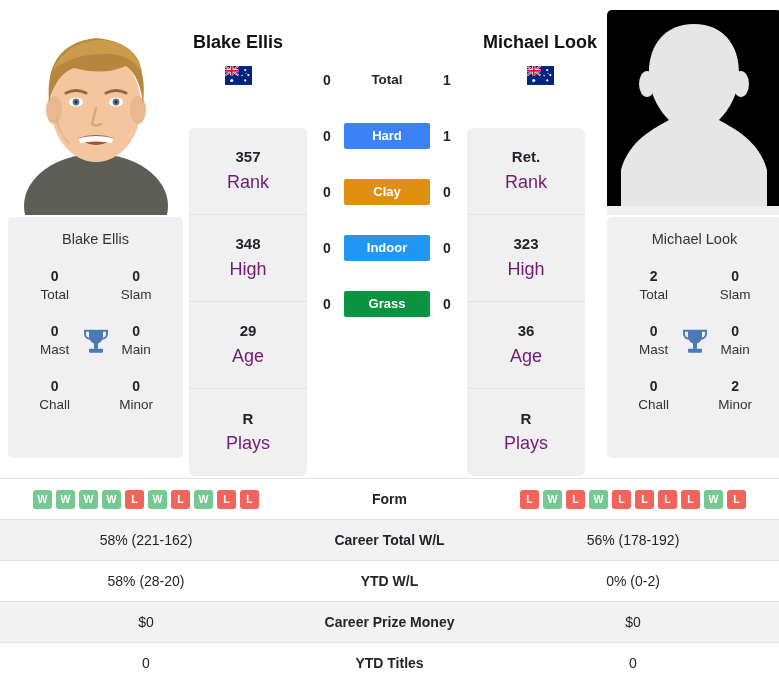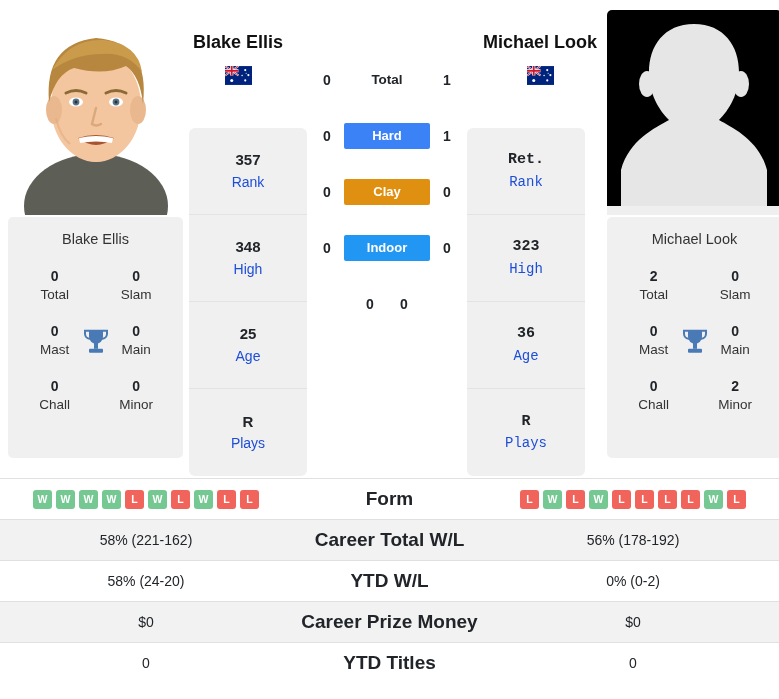--- a/index.html
+++ b/index.html
@@ -74,32 +74,32 @@
   
   .rank-col {
     width: 118px;
     flex: 0 0 118px;
     background: #f0f0f0;
     border-radius: 6px;
     margin-top: 118px;
     overflow: hidden;
   }
   .rank-col.left { margin-left: 6px; }
-  .rank-col.right { margin-right: 22px; font-family: Liberation Mono, monospace; }
+  .rank-col.right { margin-right: 22px; }
   .rc-cell {
     height: 87px;
     display: flex;
     flex-direction: column;
     align-items: center;
     justify-content: center;
     border-bottom: 1px solid #e3e3e3;
   }
   .rc-cell:last-child { border-bottom: none; }
   .rc-val { font-size: 15px; font-weight: bold; color: #212529; line-height: 1.5; }
-  .rc-lbl { font-size: 14px; color: #1d4ed8; line-height: 1.5; }
+  .rc-lbl { font-size: 18px; color: #701a75; line-height: 1.5; }
 
   
   .surface-col {
     flex: 1 1 auto;
     display: flex;
     flex-direction: column;
     align-items: center;
     padding-top: 56px;
   }
   .srow {
@@ -142,21 +142,21 @@
   }
   .stats-table tr { height: 41px; }
   .stats-table tr.alt { background: #f2f2f2; }
   .stats-table td {
     border-top: 1px solid #e0e0e0;
     text-align: center;
     vertical-align: middle;
     font-size: 14px;
     color: #212529;
   }
-  .stats-table td.label { font-weight: bold; font-size: 19px; width: 195px; }
+  .stats-table td.label { font-weight: bold; font-size: 14px; width: 195px; }
   .stats-table td.side { width: 292px; }
 
   .form-wrap {
     display: flex;
     justify-content: center;
     gap: 4px;
   }
   .badge {
     width: 19px;
     height: 19px;
@@ -313,21 +313,21 @@
     <div class="rank-col left">
       <div class="rc-cell">
         <div class="rc-val">357</div>
         <div class="rc-lbl">Rank</div>
       </div>
       <div class="rc-cell">
         <div class="rc-val">348</div>
         <div class="rc-lbl">High</div>
       </div>
       <div class="rc-cell">
-        <div class="rc-val">25</div>
+        <div class="rc-val">29</div>
         <div class="rc-lbl">Age</div>
       </div>
       <div class="rc-cell">
         <div class="rc-val">R</div>
         <div class="rc-lbl">Plays</div>
       </div>
     </div>
 
     <div class="surface-col">
       <div class="srow">
@@ -345,20 +345,21 @@
         <div class="s-btn" style="background:#e09010;">Clay</div>
         <div class="s-score">0</div>
       </div>
       <div class="srow">
         <div class="s-score">0</div>
         <div class="s-btn" style="background:#2196f3;">Indoor</div>
         <div class="s-score">0</div>
       </div>
       <div class="srow">
         <div class="s-score">0</div>
+        <div class="s-btn" style="background:#0a9442;">Grass</div>
         <div class="s-score">0</div>
       </div>
     </div>
 
     <div class="rank-col right">
       <div class="rc-cell">
         <div class="rc-val">Ret.</div>
         <div class="rc-lbl">Rank</div>
       </div>
       <div class="rc-cell">
@@ -459,21 +460,21 @@
             <span class="badge l">L</span>
           </div>
         </td>
       </tr>
       <tr class="alt">
         <td class="side">58% (221-162)</td>
         <td class="label">Career Total W/L</td>
         <td class="side">56% (178-192)</td>
       </tr>
       <tr>
-        <td class="side">58% (24-20)</td>
+        <td class="side">58% (28-20)</td>
         <td class="label">YTD W/L</td>
         <td class="side">0% (0-2)</td>
       </tr>
       <tr class="alt">
         <td class="side">$0</td>
         <td class="label">Career Prize Money</td>
         <td class="side">$0</td>
       </tr>
       <tr>
         <td class="side">0</td>

